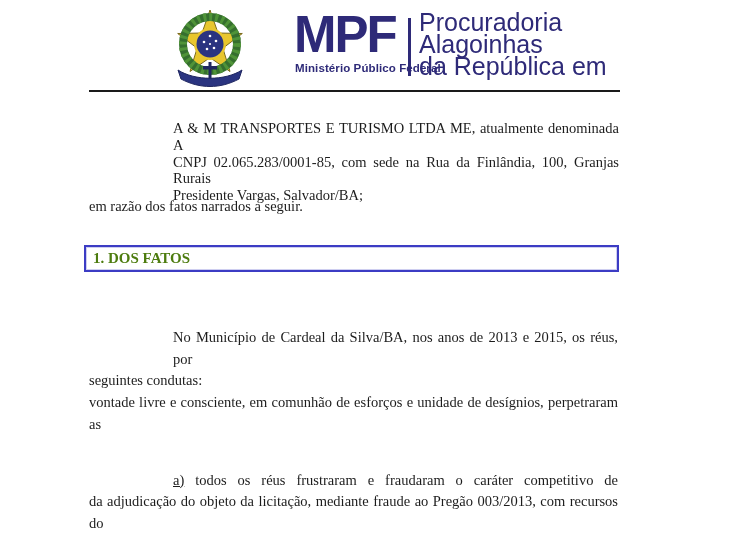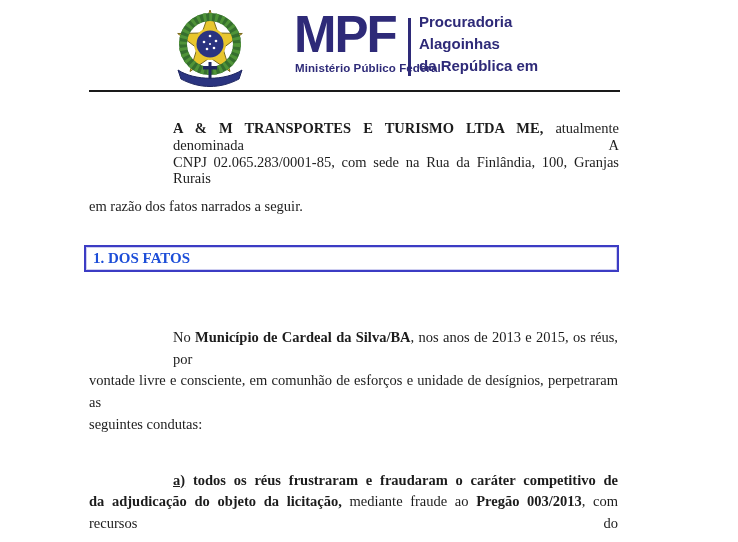--- a/index.html
+++ b/index.html
@@ -12,37 +12,37 @@
 
   
   .arms { position:absolute; left:170px; top:8px; width:80px; height:82px; }
   .logo-wrap { position:absolute; left:294px; top:10px; height:72px;
                font-family:"Liberation Sans","DejaVu Sans",sans-serif; color:#2e2a78; }
   .mpf-acronym { position:absolute; left:0; top:1px; font-size:51px; line-height:48px;
                  font-weight:bold; letter-spacing:-2px; }
   .mpf-org { position:absolute; left:1px; top:52px; font-size:11.5px; font-weight:bold;
              white-space:nowrap; letter-spacing:0.1px; }
   .mpf-bar { position:absolute; left:114px; top:8px; width:3px; height:58px; background:#2e2a78; }
-  .mpf-unit { position:absolute; left:125px; top:1px; font-size:15px; line-height:22px;
-              font-weight:bold; white-space:nowrap; }
+  .mpf-unit { position:absolute; left:125px; top:1px; font-size:25px; line-height:22px;
+              font-weight:normal; white-space:nowrap; }
   .hrule { position:absolute; left:89px; top:90px; width:531px; height:2px; background:#1a1a1a; }
 
   
   .tline { text-align:justify; text-align-last:justify; }
   .tline.last { text-align-last:left; }
-  .tline .b { font-weight:bold; }
+  .tline .b { font-weight:normal; }
   .tline .u { text-decoration:underline; }
 
   .party-block { position:absolute; left:173px; top:120px; width:446px;
                  font-size:14.5px; line-height:16.8px; }
   .closing { position:absolute; left:89px; top:198px; width:529px; font-size:14.5px; }
 
   .section-box { position:absolute; left:84px; top:245px; width:535px; height:27px;
                  border:2px solid #3c3cc4; display:flex; align-items:center;
-                 padding-left:7px; font-size:15px; font-weight:bold; color:#1d4ed8;
+                 padding-left:7px; font-size:15px; font-weight:bold; color:#4d7c0f;
                  box-shadow:inset 0 0 0 1px rgba(60,60,196,0.25); }
 
   .body-block { position:absolute; left:89px; top:293px; width:529px;
                 font-size:14.5px; line-height:21.7px; }
   .body-block .indent { padding-left:84px;margin-top:34px; }
 </style>
 </head>
 <body>
 
 <div class="page">
@@ -73,30 +73,31 @@
         <div>Alagoinhas</div>
         <div>da República em</div>
       </div>
   </div>
 
   <div class="hrule"></div>
 
   <section class="party-block" id="party-block">
       <div class="tline"><span class="b">A &amp; M TRANSPORTES E TURISMO LTDA ME,</span><span> atualmente denominada A</span></div>
       <div class="tline"><span>CNPJ 02.065.283/0001-85, com sede na Rua da Finlândia, 100, Granjas Rurais</span></div>
+      <div class="tline last"><span>Presidente Vargas, Salvador/BA;</span></div>
     </section>
 
   <p class="closing">em razão dos fatos narrados a seguir.</p>
 
   <div class="section-box">
     <span>1. DOS FATOS</span>
   </div>
 
   <section class="body-block" id="body-block">
       <div class="tline indent"><span>No </span><span class="b">Município de Cardeal da Silva/BA</span><span>, nos anos de 2013 e 2015, os réus, por</span></div>
+      <div class="tline last"><span>seguintes condutas:</span></div>
       <div class="tline"><span>vontade livre e consciente, em comunhão de esforços e unidade de desígnios, perpetraram as</span></div>
-      <div class="tline last"><span>seguintes condutas:</span></div>
       <div class="tline indent"><span class="b u">a)</span><span class="b"> todos os réus frustraram e fraudaram o caráter competitivo de</span></div>
       <div class="tline"><span class="b">da adjudicação do objeto da licitação,</span><span> mediante fraude ao </span><span class="b">Pregão 003/2013</span><span>, com recursos do</span></div>
       <div class="tline indent"><span class="b u">b)</span><span class="b"> os réus Maria Quitéria Mendes e Antônio Carlos Lima</span><span> promoveram</span></div>
     </section>
 
 </div>
 
 </body></html>

